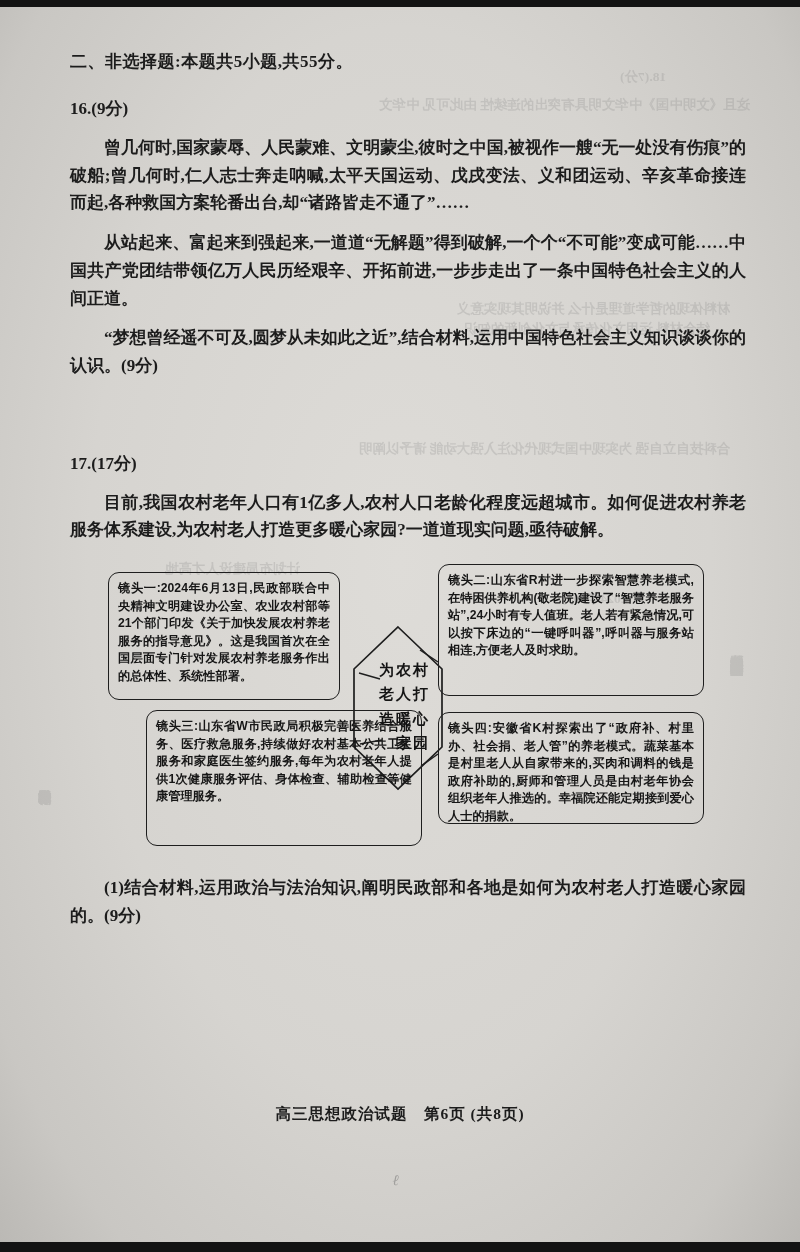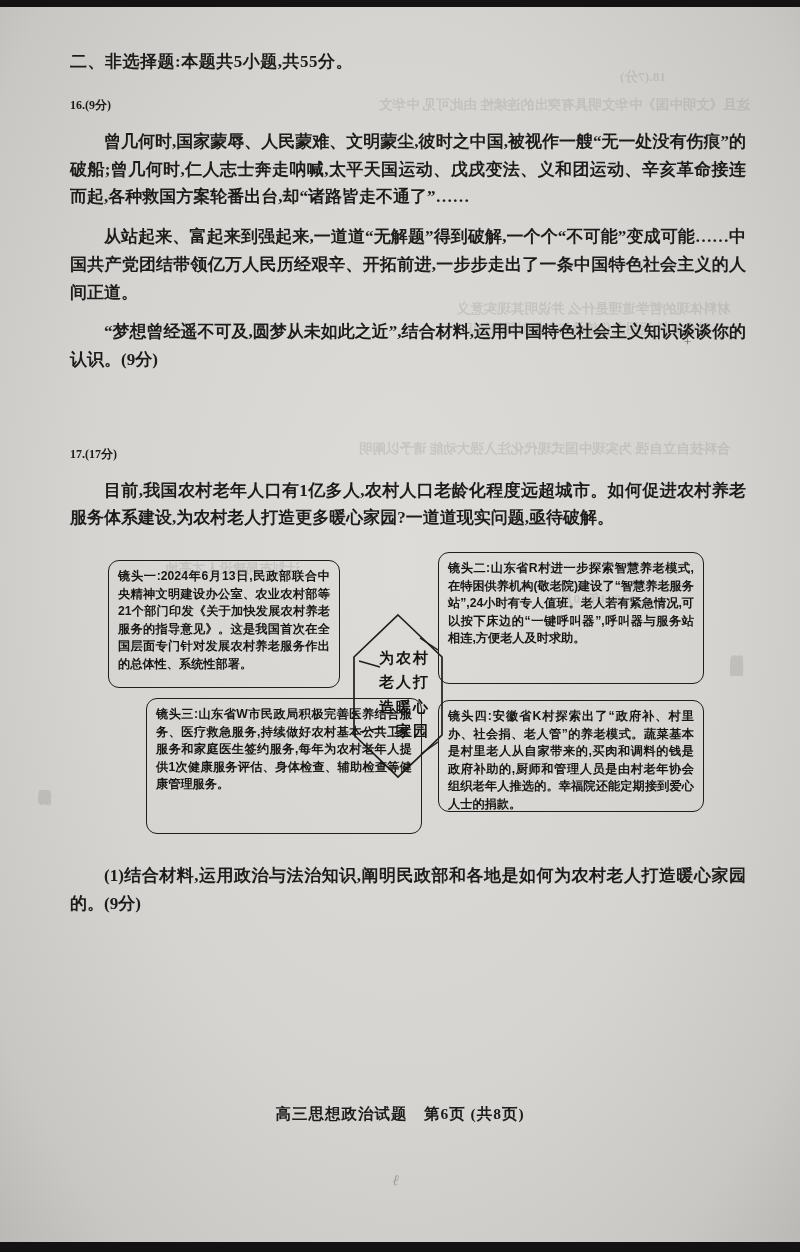--- a/index.html
+++ b/index.html
@@ -7,21 +7,21 @@
     position:relative;width:800px;height:1252px;overflow:hidden;
     background:radial-gradient(ellipse at 50% 45%, #dedcd8 0%, #d6d4d0 55%, #c9c7c3 85%, #bab8b4 100%);
     font-family:"Liberation Serif","DejaVu Serif",serif;
     color:#1c1c1c;
   }
   .edge-bar{position:absolute;left:0;width:100%;background:#131313;}
   .edge-top{top:0;height:7px;}
   .edge-bottom{top:1242px;height:10px;}
   .content{position:absolute;left:70px;top:50px;width:676px;}
   .section-header{font-size:17px;font-weight:700;letter-spacing:.5px;}
-  .qnum{font-size:12px;font-weight:700;margin-top:26px;}
+  .qnum{font-size:17px;font-weight:700;margin-top:26px;}
   .qnum16{margin-top:24px;}
   .qnum17{margin-top:72px;}
   p.body{font-size:17px;line-height:1.63;margin:12px 0 0 0;text-indent:2em;text-align:justify;font-weight:600;}
   p.first{margin-top:14px;}
   
   .diagram{position:relative;width:660px;height:292px;margin:18px 0 0 2px;}
   .diagram svg{position:absolute;left:0;top:0;}
   .dbox{
     position:absolute;border:1.7px solid #1e1e1e;border-radius:11px;
     padding:7px 9px;box-sizing:border-box;overflow:hidden;

